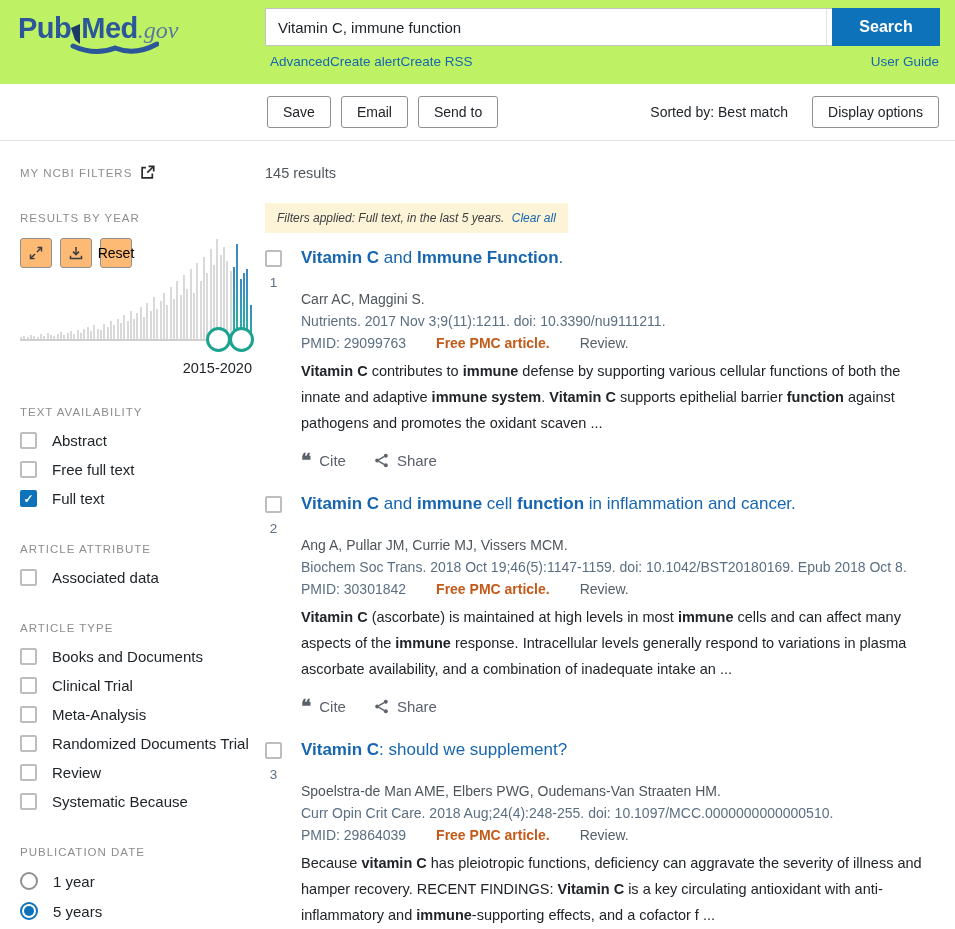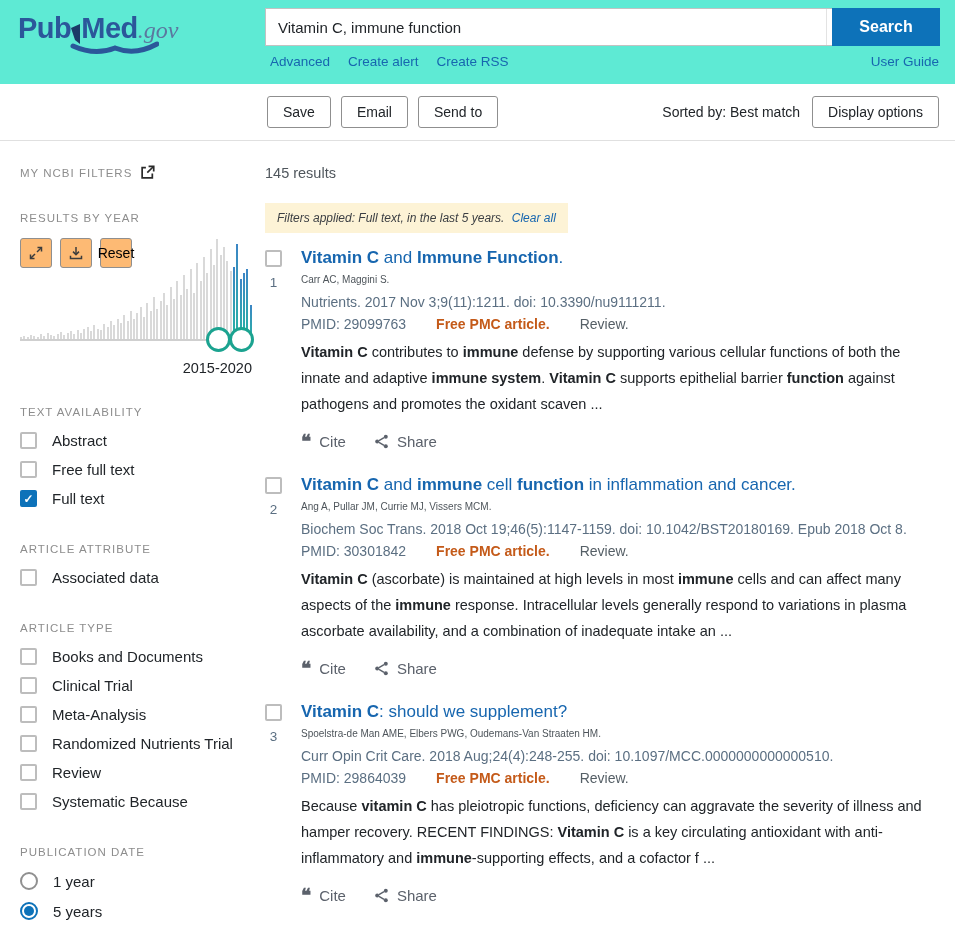--- a/index.html
+++ b/index.html
@@ -1,46 +1,46 @@
 <!DOCTYPE html>
 <html><head>
 <meta charset="utf-8">
 <style>
   * { box-sizing: border-box; margin: 0; padding: 0; }
   html,body { width:955px; height:929px; overflow:hidden; background:#fff;
     font-family:"Liberation Sans", sans-serif; color:#212529; }
 
   
-  .header { position:relative; height:84px; background:#5eead4; }
+  .header { position:relative; height:84px; background:#bef264; }
   .logo { position:absolute; left:18px; top:12px; white-space:nowrap; cursor:pointer; }
   .lg-pub { font-size:29px; font-weight:700; color:#2b579a; letter-spacing:-0.5px; }
   .lg-book { position:relative; display:inline-block; margin-left:10px; padding-bottom:2px; }
   .lg-med { position:relative; z-index:2; font-size:29px; font-weight:700; color:#2b579a; letter-spacing:-0.5px; }
   .book-svg { position:absolute; left:-14px; bottom:-9px; z-index:1; }
   .lg-gov { font-size:24px; font-style:italic; color:#5b779f; font-family:"Liberation Serif", serif; }
   .search-box { position:absolute; left:265px; top:8px; width:606px; height:38px; background:#fff;
     border:1px solid #c2c2c2; display:flex; align-items:stretch; }
   .search-input { flex:1; border:none; outline:none; padding:0 12px; font-size:15px;
     font-family:"Liberation Sans", sans-serif; color:#212529; background:transparent; }
   .clear-btn { width:44px; border:none; border-left:1px solid #e3e3e3; background:#fff; color:#555;
     font-size:18px; cursor:pointer; display:flex; align-items:center; justify-content:center; }
   .search-btn { position:absolute; left:832px; top:8px; width:108px; height:38px; background:#0d72b9;
     color:#fff; font-weight:700; font-size:16px; border:none; cursor:pointer;
     font-family:"Liberation Sans", sans-serif; }
-  .links-row { position:absolute; left:270px; top:54px; display:flex; gap:18px; font-size:13.5px; }
+  .links-row { position:absolute; left:270px; top:54px; display:flex; font-size:13.5px; }
   .links-row a, .user-guide { color:#1766af; text-decoration:none; cursor:pointer; }
   .user-guide { position:absolute; right:16px; top:54px; font-size:13.5px; }
 
   
   .toolbar { display:flex; align-items:center; height:57px; background:#fff;
     border-bottom:1px solid #e0e0e0; padding:0 16px 0 267px; }
   .obtn { background:#fff; border:1px solid #8f8f8f; border-radius:3px; padding:7px 15px;
     font-size:14px; color:#212529; cursor:pointer; font-family:"Liberation Sans", sans-serif; }
   .btn-group { display:flex; gap:10px; }
-  .toolbar-right { margin-left:auto; display:flex; align-items:center; gap:12px; }
+  .toolbar-right { margin-left:auto; display:flex; align-items:center; gap:24px; }
   .sort-text { font-size:14px; color:#212529; cursor:pointer; }
 
   
   .content { display:flex; }
   .sidebar { width:255px; flex-shrink:0; padding:24px 0 0 20px; }
   .main { flex:1; padding:20px 16px 0 10px; }
 
   
   .side-heading { font-size:11.5px; color:#8d8d8d; letter-spacing:1px; font-weight:400; }
   .myncbi { display:flex; align-items:center; gap:8px; margin-bottom:32px; cursor:pointer; }
@@ -73,21 +73,21 @@
   .count { font-size:14.5px; color:#4f565c; margin-top:4px; }
   .banner { margin-top:22px; background:#fdf3d6; padding:8px 12px; width:fit-content;
     font-style:italic; font-size:12px; color:#3c3f43; }
   .banner .clear-all { color:#1766af; cursor:pointer; margin-left:4px; }
   .list { margin-top:14px; }
   .item { display:grid; grid-template-columns:36px 1fr; margin-bottom:24px; }
   .gutter { display:flex; flex-direction:column; gap:8px; align-items:flex-start; padding-top:3px; }
   .res-num { font-size:13.5px; color:#5b6f82; width:17px; text-align:center; }
   .title { font-size:17px; color:#1766af; line-height:1.3; max-width:660px; cursor:pointer; }
   .title .b { font-weight:700; }
-  .authors { font-size:10px; color:#4e555b; line-height:22px; margin-top:0; }
+  .authors { font-size:14px; color:#4e555b; line-height:22px; margin-top:19px; }
   .citation { font-size:14px; color:#5b6f82; line-height:22px; }
   .pmid-row { display:flex; gap:30px; font-size:14px; line-height:22px; }
   .pmid { color:#5b6f82; }
   .free-pmc { color:#c45a19; font-weight:700; cursor:pointer; }
   .pub-type { color:#555f66; }
   .snippet { font-size:14.5px; line-height:26px; color:#212529; max-width:660px; margin-top:4px; }
   .snippet .b { font-weight:700; }
   .actions { display:flex; gap:28px; margin-top:16px; color:#5b616b; font-size:15px; }
   .action { display:flex; align-items:center; gap:8px; cursor:pointer; }
   .quote-icon { font-size:19px; line-height:0.6; font-weight:700; color:#5b616b; }
@@ -267,21 +267,21 @@
         <div class="filter-row">
           <span class="cb"></span>
           <span class="filter-label">Clinical Trial</span>
         </div>
         <div class="filter-row">
           <span class="cb"></span>
           <span class="filter-label">Meta-Analysis</span>
         </div>
         <div class="filter-row">
           <span class="cb"></span>
-          <span class="filter-label">Randomized Nutrients Trial</span>
+          <span class="filter-label">Randomized Documents Trial</span>
         </div>
         <div class="filter-row">
           <span class="cb"></span>
           <span class="filter-label">Review</span>
         </div>
         <div class="filter-row">
           <span class="cb"></span>
           <span class="filter-label">Systematic Because</span>
         </div>
         <div class="side-heading filter-heading">PUBLICATION DATE</div>

